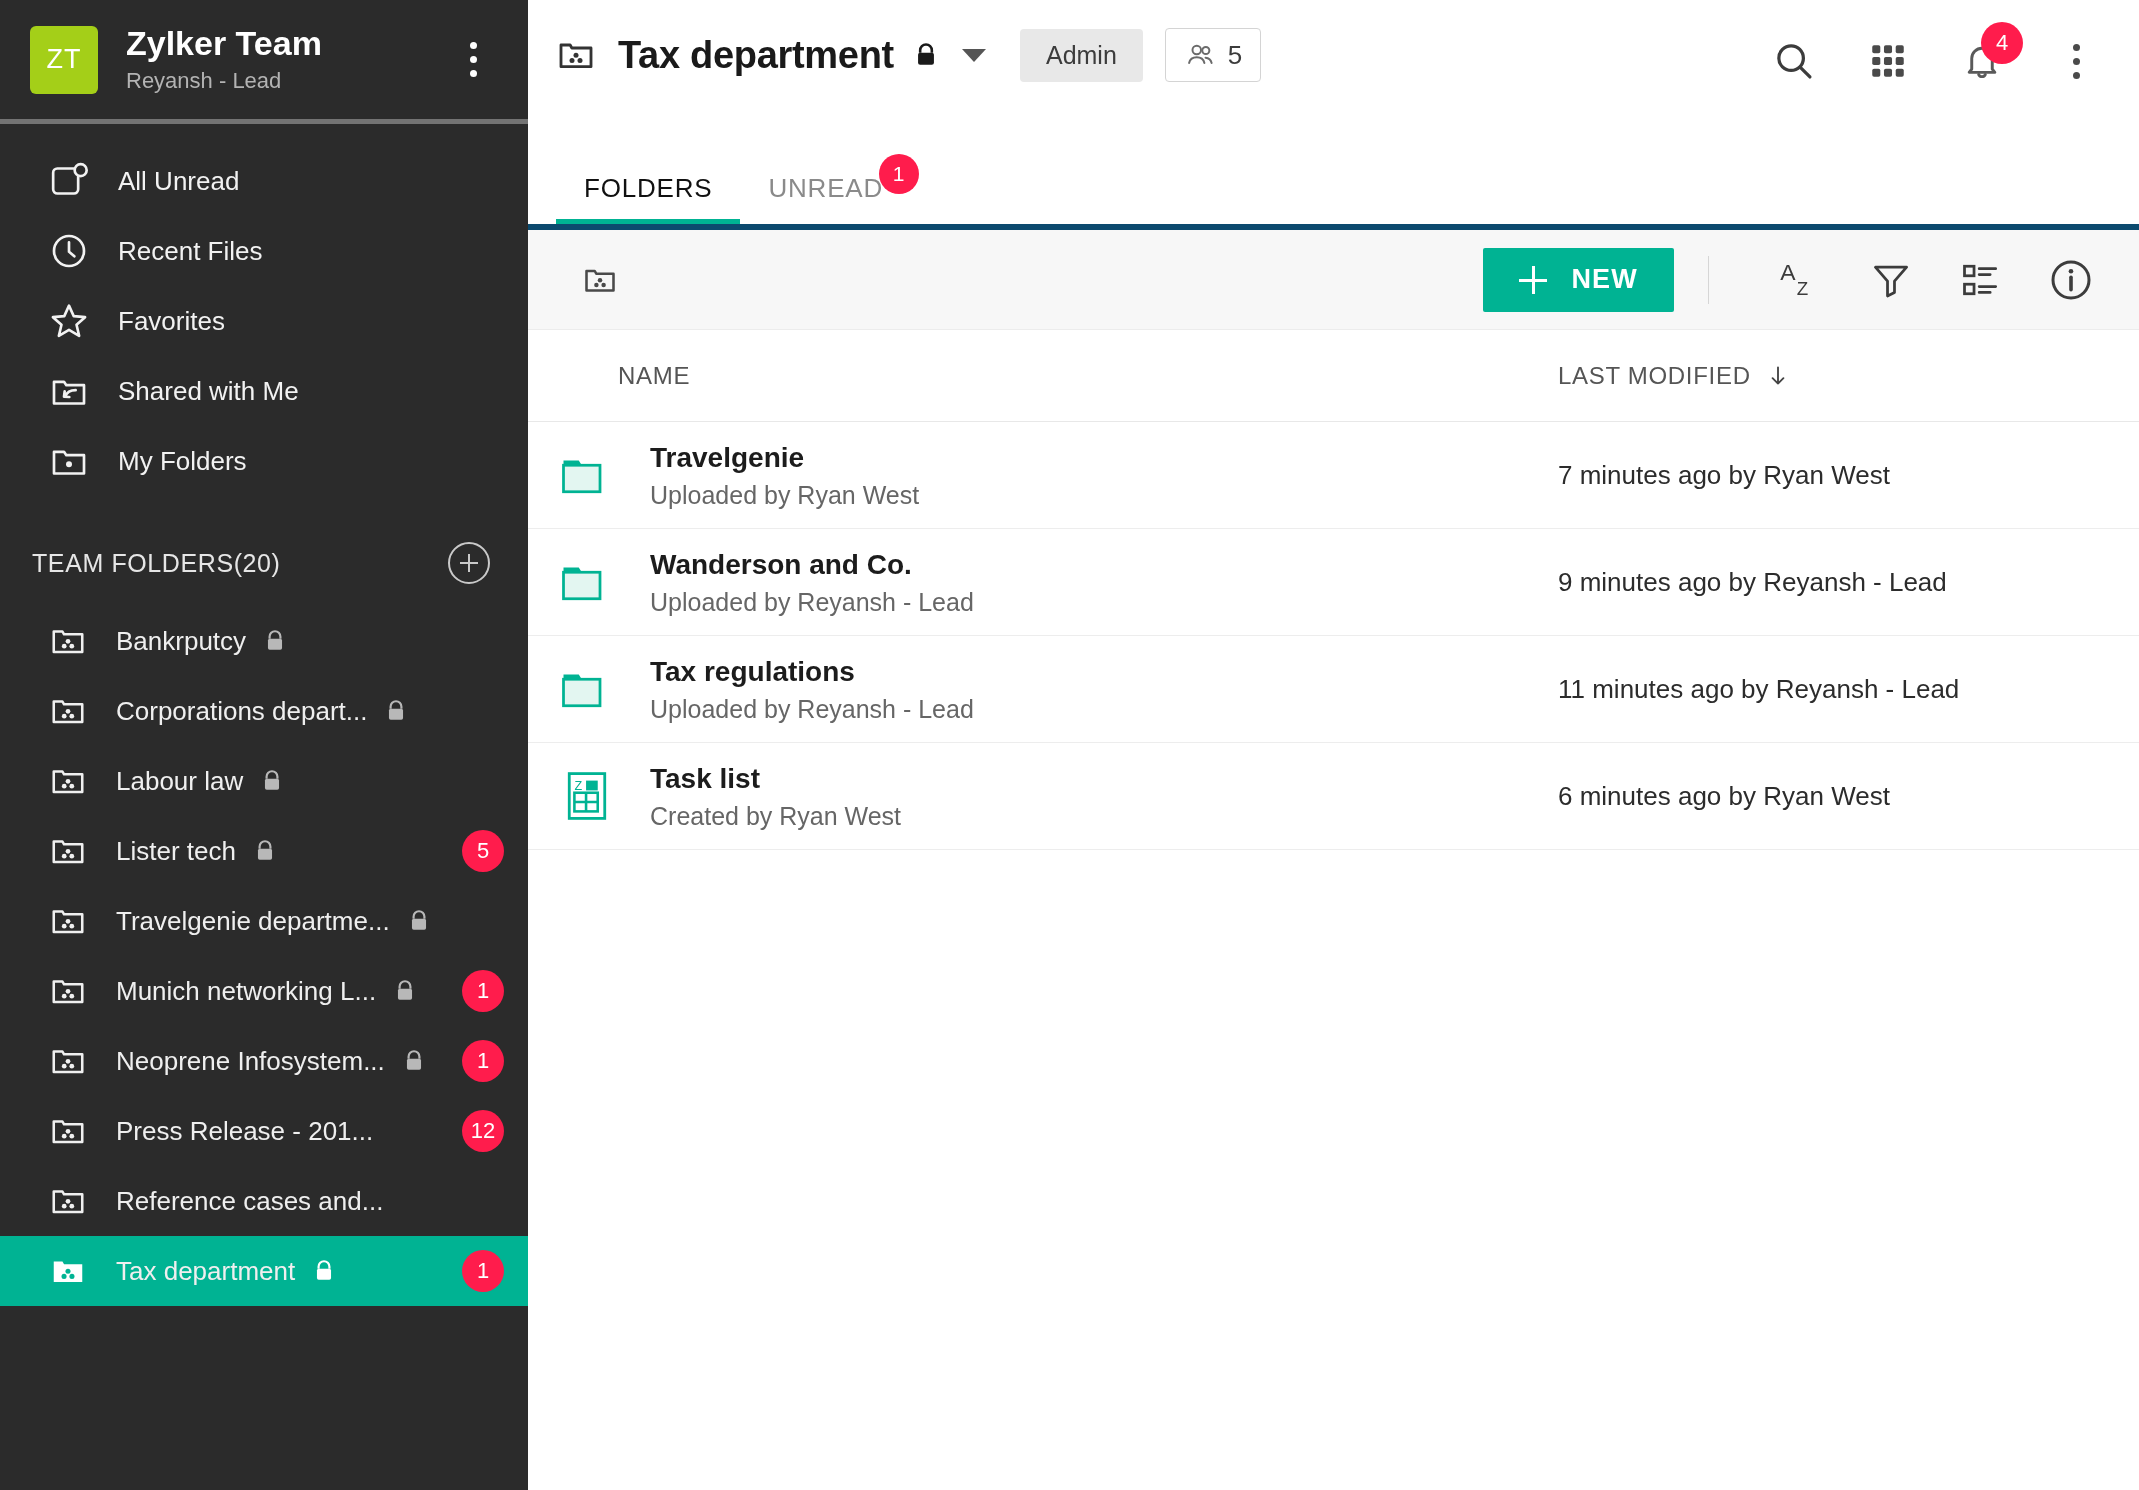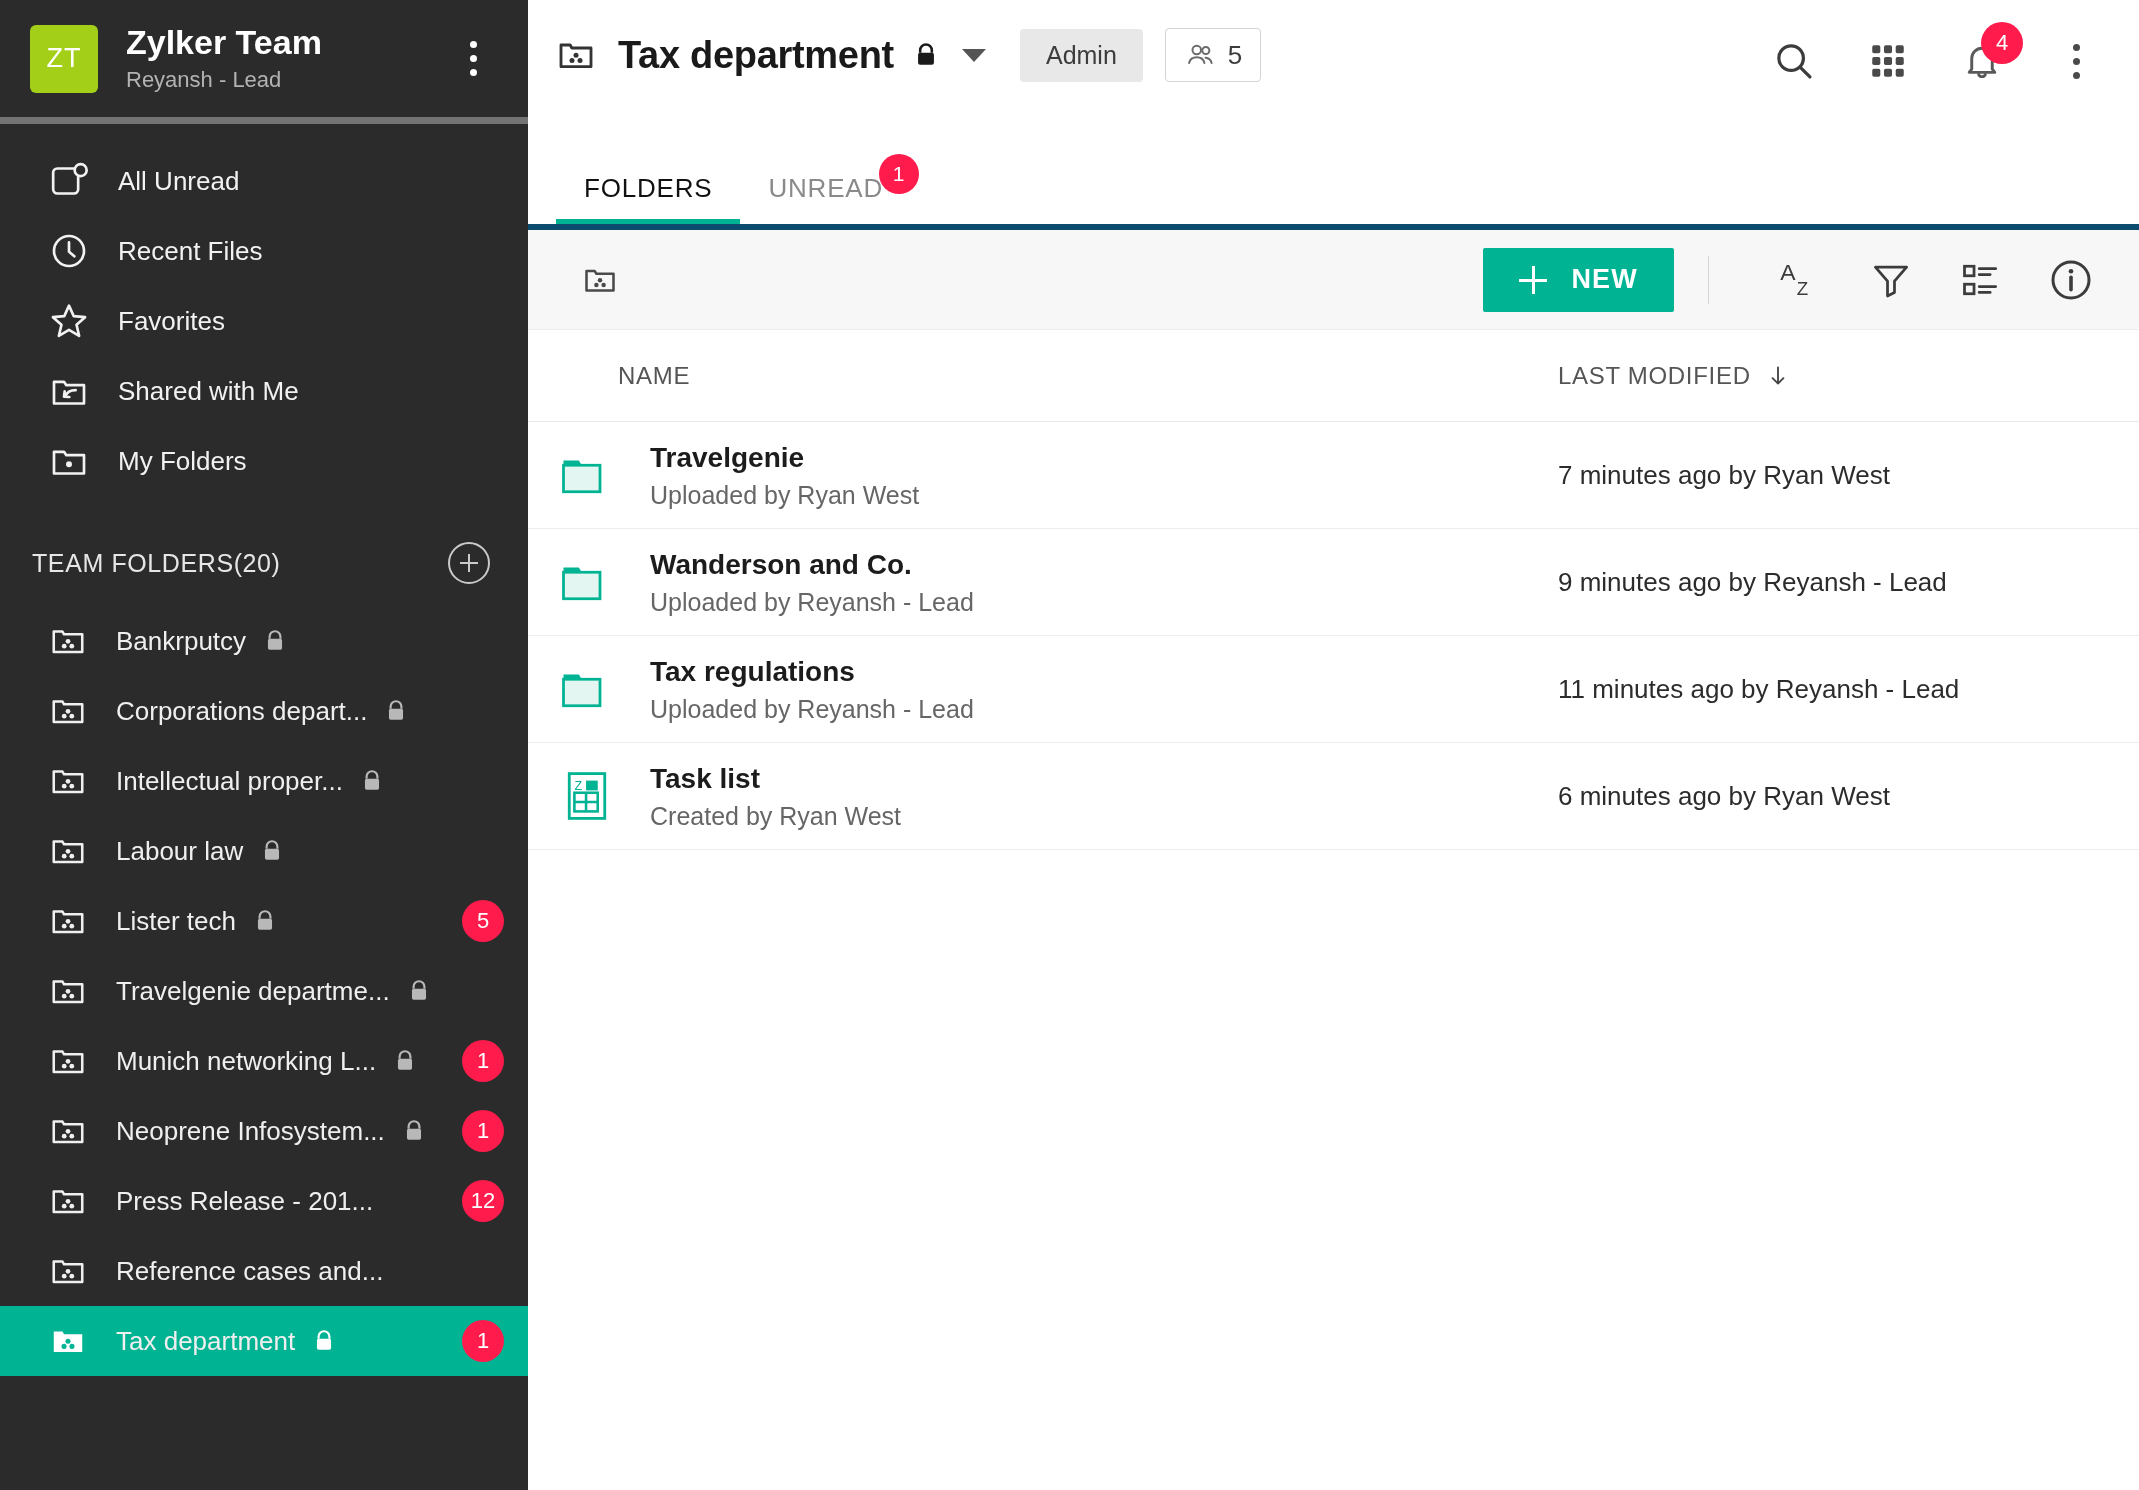--- a/index.html
+++ b/index.html
@@ -25,21 +25,21 @@
     display: flex;
     flex-direction: column;
     overflow: hidden;
   }
   .team-header {
     height: 124px;
     flex: 0 0 124px;
     display: flex;
     align-items: center;
     padding: 0 30px 0 30px;
-    border-bottom: 7px solid #737373;
+    border-bottom: 5px solid #737373;
   }
   .team-avatar {
     width: 68px; height: 68px;
     flex: 0 0 68px;
     background: #a4cf18;
     border-radius: 6px;
     color: #fff;
     font-size: 27px;
     display: flex; align-items: center; justify-content: center;
     letter-spacing: 1px;
@@ -453,38 +453,20 @@
         <span class="folder-label">Corporations depart...</span>
         <span class="lock-ico">
           <svg width="26" height="26" viewBox="0 0 24 24">
               <path d="M7 10V8a5 5 0 0110 0v2" stroke="#b8b8b8" stroke-width="2" fill="none"></path>
               <rect x="5.5" y="10" width="13" height="10" rx="1.6" fill="#b8b8b8"></rect>
             </svg>
         </span>
         <span class="spacer"></span>
       </div>
 
-      <div class="folder-item">
-        <span class="folder-ico">
-          <svg width="38" height="38" viewBox="0 0 24 24" fill="none">
-            <path d="M3 6h5.5l1 1.8H21V19H3z" stroke="#f0f0f0" stroke-width="1.6" stroke-linejoin="round"></path>
-            <circle cx="12" cy="12.2" r="1.5" fill="#f0f0f0"></circle>
-              <circle cx="9.6" cy="15.3" r="1.5" fill="#f0f0f0"></circle>
-              <circle cx="14.4" cy="15.3" r="1.5" fill="#f0f0f0"></circle>
-          </svg>
-        </span>
-        <span class="folder-label">Intellectual proper...</span>
-        <span class="lock-ico">
-          <svg width="26" height="26" viewBox="0 0 24 24">
-              <path d="M7 10V8a5 5 0 0110 0v2" stroke="#b8b8b8" stroke-width="2" fill="none"></path>
-              <rect x="5.5" y="10" width="13" height="10" rx="1.6" fill="#b8b8b8"></rect>
-            </svg>
-        </span>
-        <span class="spacer"></span>
-      </div>
 
       <div class="folder-item">
         <span class="folder-ico">
           <svg width="38" height="38" viewBox="0 0 24 24" fill="none">
             <path d="M3 6h5.5l1 1.8H21V19H3z" stroke="#f0f0f0" stroke-width="1.6" stroke-linejoin="round"></path>
             <circle cx="12" cy="12.2" r="1.5" fill="#f0f0f0"></circle>
               <circle cx="9.6" cy="15.3" r="1.5" fill="#f0f0f0"></circle>
               <circle cx="14.4" cy="15.3" r="1.5" fill="#f0f0f0"></circle>
           </svg>
         </span>

